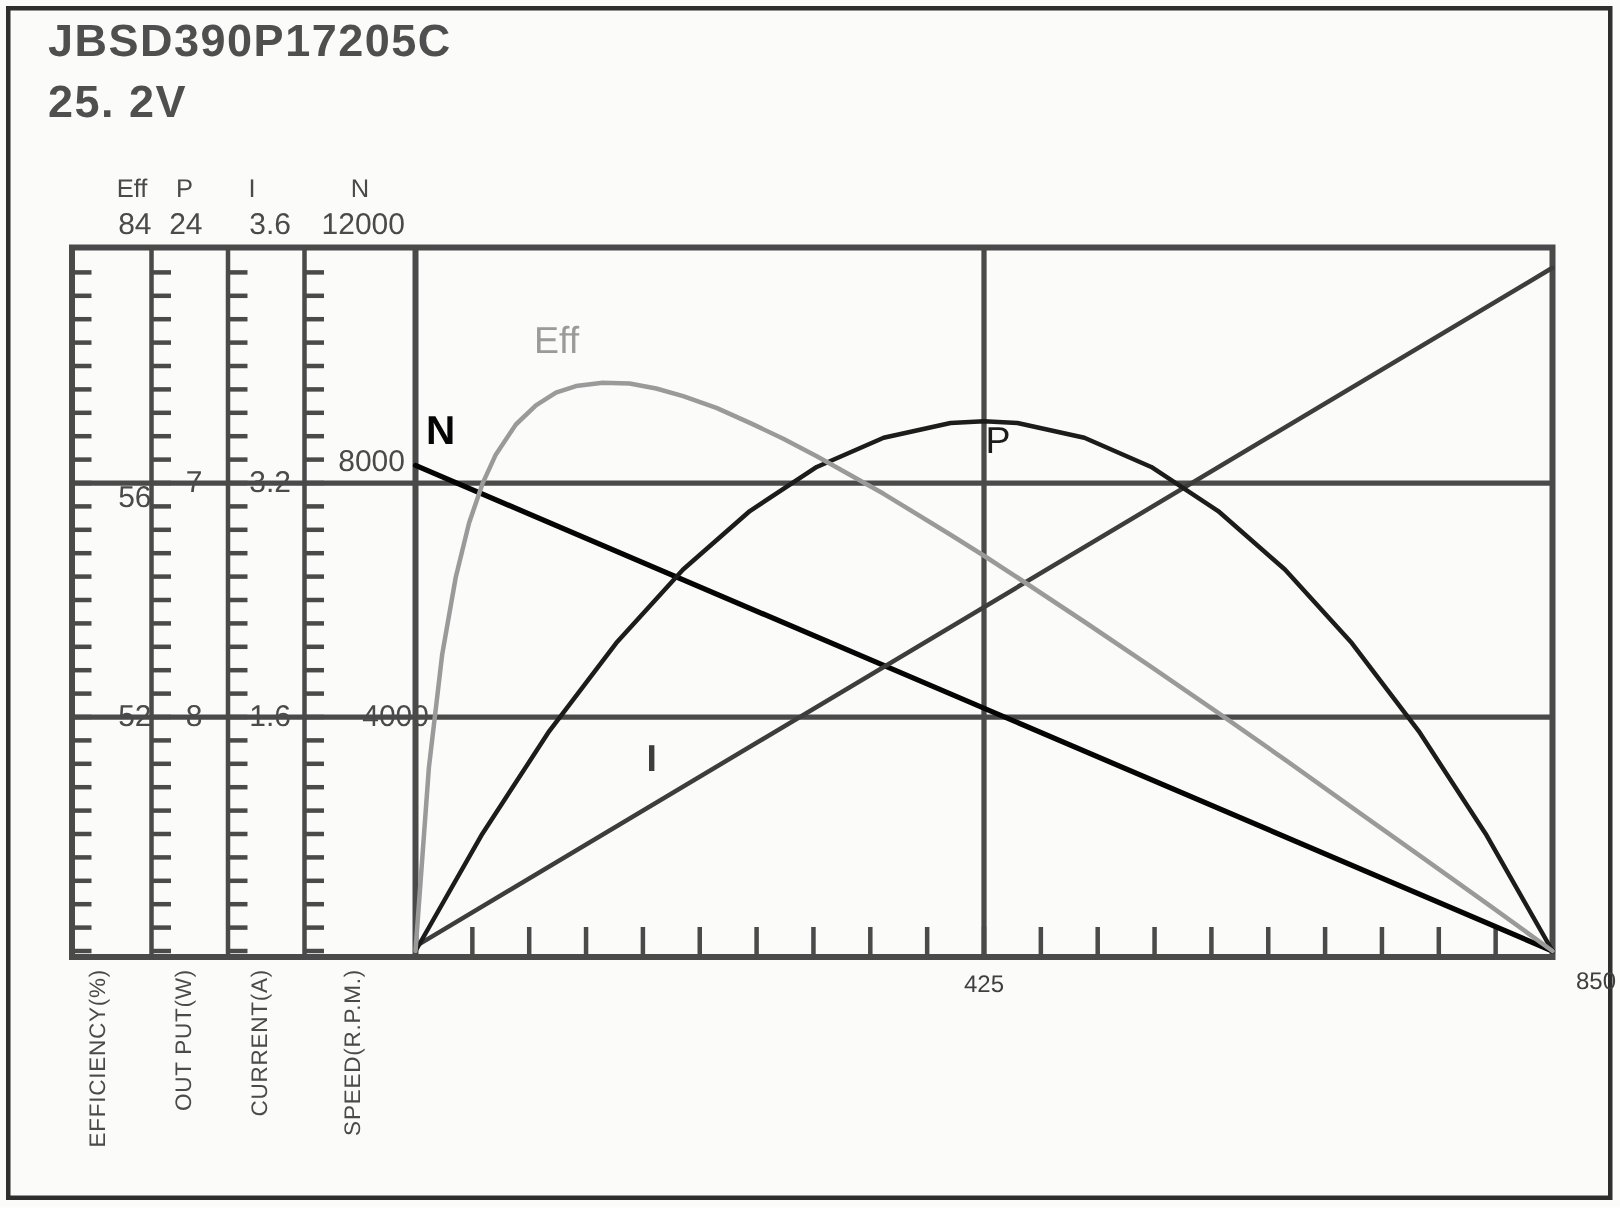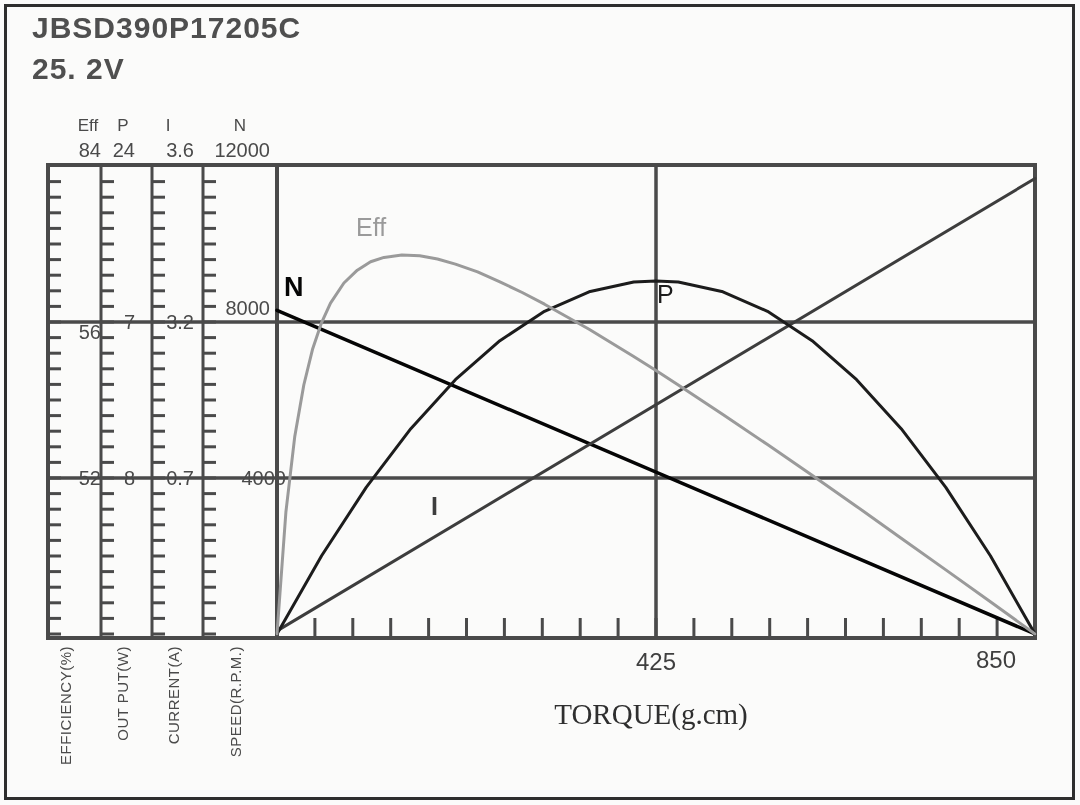--- a/index.html
+++ b/index.html
@@ -18,21 +18,21 @@
     position:absolute; left:32px; font-size:30px; font-weight:bold;
     color:#4f4f4f; letter-spacing:1px; white-space:nowrap;
   }
   #model-title { top:11px; }
   #voltage-title { top:52px;text-align:center; }
   .hdr-name { position:absolute; font-size:17px; color:#4a4a4a; transform:translateX(-50%); white-space:nowrap; }
   .hdr-val, .scale-num {
     position:absolute; font-size:20px; color:#4a4a4a; text-align:right; white-space:nowrap;
   }
   .curve-label { position:absolute; font-size:25px; white-space:nowrap; }
-  .x-tick-label { position:absolute; font-size:24px; color:#3f3f3f; transform:translateX(-50%); top:648px; }
+  .x-tick-label { position:absolute; font-size:16px; color:#3f3f3f; transform:translateX(-50%); top:648px; }
   #torque-label {
     position:absolute; left:651px; top:698px; transform:translateX(-50%);
     font-family:"Liberation Serif", serif; font-size:29px; color:#2f2f2f; white-space:nowrap;
   }
   .axis-caption {
     position:absolute; font-size:15px; color:#4a4a4a; white-space:nowrap;
     transform:rotate(-90deg) translateX(-100%); transform-origin:top left;
     letter-spacing:0.5px;
   }
 </style>
@@ -206,29 +206,28 @@
       <div class="scale-num" style="left:31px; top:467px; width:70px">52</div>
       <div class="axis-caption" style="left:57px; top:646px">EFFICIENCY(%)</div>
       <div class="hdr-name" style="left:123px; top:116px">P</div>
       <div class="hdr-val" style="left:65px; top:139px; width:70px">24</div>
       <div class="scale-num" style="left:65px; top:311px; width:70px">7</div>
       <div class="scale-num" style="left:65px; top:467px; width:70px">8</div>
       <div class="axis-caption" style="left:114px; top:646px">OUT  PUT(W)</div>
       <div class="hdr-name" style="left:168px; top:116px">I</div>
       <div class="hdr-val" style="left:124px; top:139px; width:70px">3.6</div>
       <div class="scale-num" style="left:124px; top:311px; width:70px">3.2</div>
-      <div class="scale-num" style="left:124px; top:467px; width:70px">0.7</div>
+      <div class="scale-num" style="left:124px; top:467px; width:70px">1.6</div>
       <div class="axis-caption" style="left:165px; top:646px">CURRENT(A)</div>
       <div class="hdr-name" style="left:240px; top:116px">N</div>
       <div class="hdr-val" style="left:200px; top:139px; width:70px">12000</div>
       <div class="scale-num" style="left:200px; top:297px; width:70px">8000</div>
       <div class="scale-num" style="left:216px; top:467px; width:70px">4000</div>
       <div class="axis-caption" style="left:227px; top:646px">SPEED(R.P.M.)</div>
       <div class="curve-label" style="left: 284px; top: 272px; color: rgb(5, 5, 5); font-weight: bold; font-size: 27px;">N</div>
       <div class="curve-label" style="left: 431px; top: 492px; color: rgb(61, 61, 61); font-weight: bold;">I</div>
       <div class="curve-label" style="left:657px; top:280px; color:#1c1c1c">P</div>
       <div class="curve-label" style="left:356px; top:213px; color:#9a9a9a">Eff</div>
     </div>
 
   <div class="x-tick-label" style="left:656px">425</div>
-  <div class="x-tick-label" style="left:996px; top:646px">850</div>
-  <div id="torque-label">TORQUE(g.cm)</div>
+  <div class="x-tick-label" style="left:1064px; top:646px">850</div>
 </div>
 
 </body></html>

